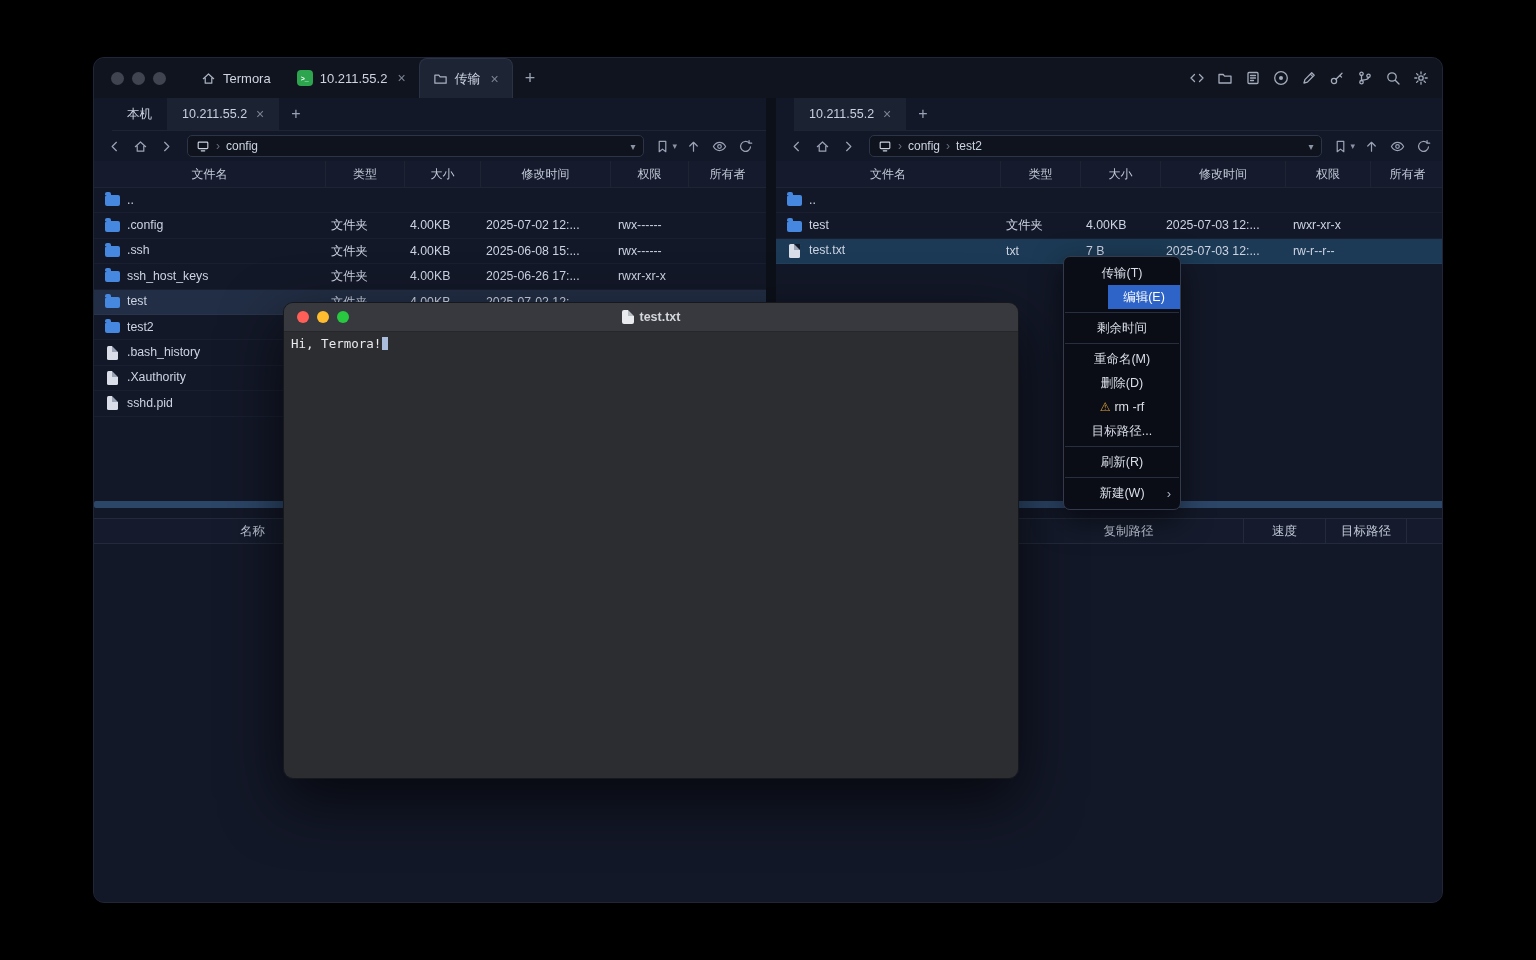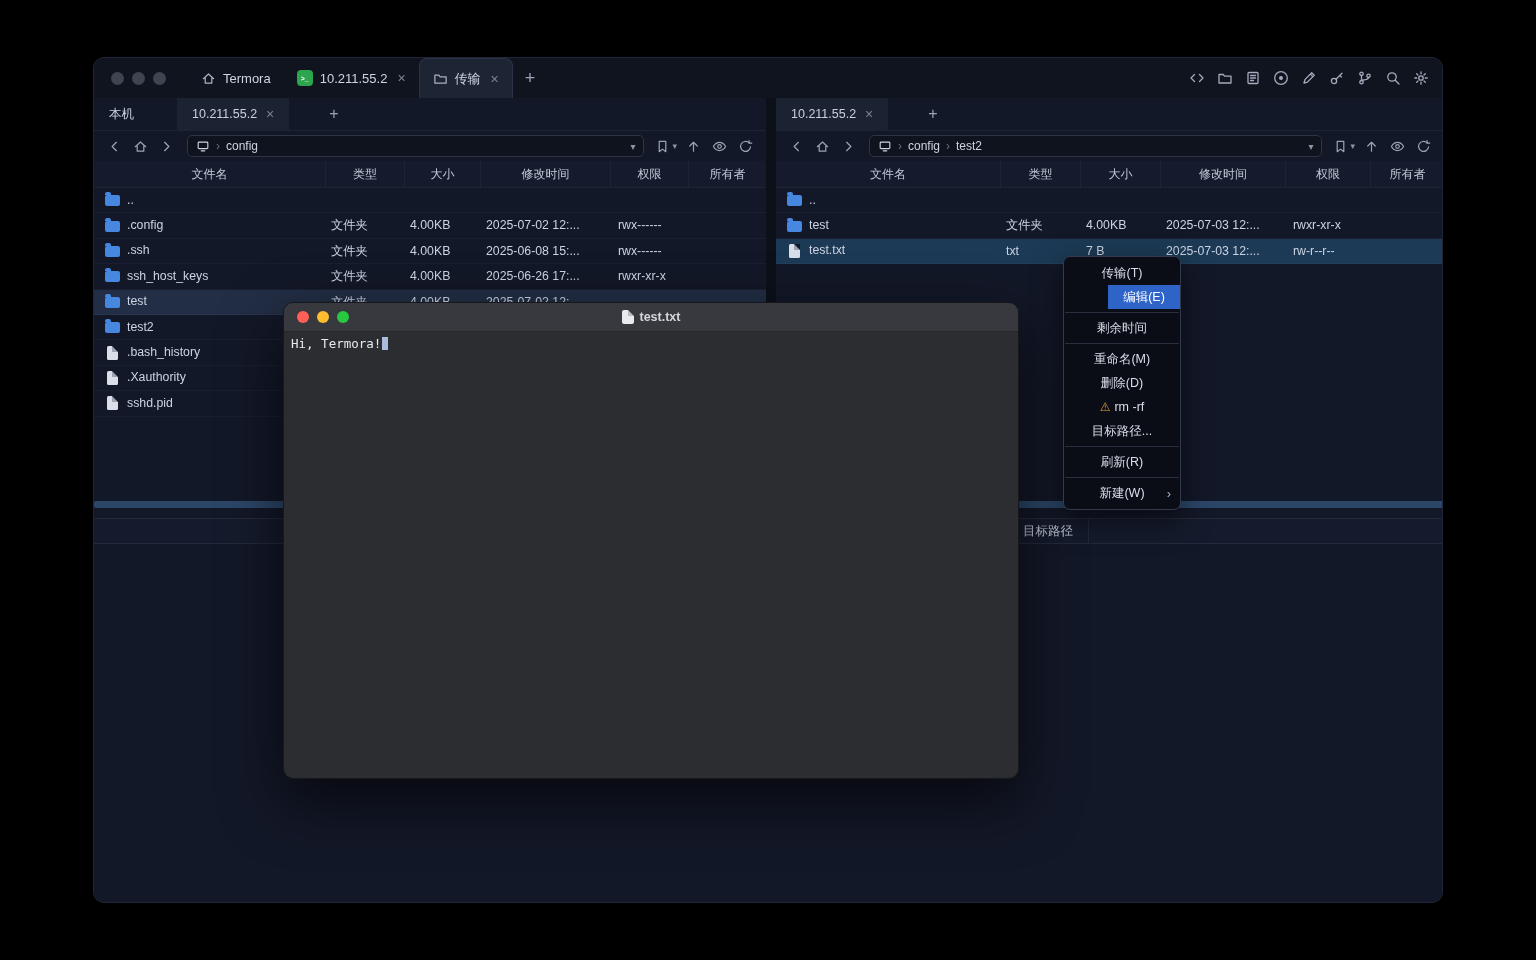--- a/index.html
+++ b/index.html
@@ -14,21 +14,21 @@
   .mtab-ic { color:#aab2c4; display:flex; }
   .term-ic { width:16px; height:16px; background:#2da44e; color:#fff; border-radius:4px; font-size:7px; font-weight:bold; display:flex; align-items:center; justify-content:center; }
   .tab-close { color:#7b8394; font-size:14px; margin-left:3px; line-height:1; }
   .mtab-add, .ptab-add { display:flex; align-items:center; padding:0 12px; color:#9aa3b5; font-size:18px; }
   .tb-icons { position:absolute; right:13px; top:0; height:40px; display:flex; align-items:center; gap:12px; color:#a3abbc; }
   .tb-ic { display:flex; }
   .pane { position:absolute; top:40px; height:403px; background:#131828; }
   .pane-left { left:0; width:672px; }
   .pane-right { left:682px; width:668px; }
   .pane-divider { position:absolute; left:672px; top:40px; width:10px; height:403px; background:#0c1019; }
-  .ptabs { position:absolute; top:0; left:0; right:0; height:33px; display:flex; align-items:stretch; border-bottom:1px solid #1e2434;gap:28px; }
+  .ptabs { position:absolute; top:0; left:18px; right:0; height:33px; display:flex; align-items:stretch; border-bottom:1px solid #1e2434; }
   .ptab { display:flex; align-items:center; padding:0 15px; gap:6px; font-size:12.5px; color:#c9d0de; }
   .ptab.active { background:#1b2232; }
   .ptab-add { font-size:16px; }
   .navbar { position:absolute; top:33px; left:0; right:0; height:30px; display:flex; align-items:center; padding:0 9px; gap:3px; color:#9aa3b5; }
   .nav-btn { width:23px; height:23px; display:flex; align-items:center; justify-content:center; border-radius:4px; flex:none; }
   .crumb { flex:1 1 auto; height:22px; margin:0 6px; border:1px solid #2c3447; border-radius:5px; background:#0f131e; display:flex; align-items:center; gap:6px; padding:0 8px; font-size:12px; color:#ccd3e1; min-width:0; }
   .crumb-sep { color:#646d80; font-size:12px; }
   .crumb-chev { margin-left:auto; color:#8b93a5; font-size:10px; }
   .bm-group { width:auto; padding:0 2px; gap:2px; }
   .bm-chev { font-size:9px; color:#8b93a5; }
@@ -443,20 +443,21 @@
           <div class="fc w-perm t-l">rw-r--r--</div>
           <div class="fc w-owner t-c"></div>
         </div>
       </div>
     </div>
 
   <div class="splitter sl"></div>
   <div class="splitter sr"></div>
 
   <div class="transfer-header">
+    <div class="th-cell th-name">名称</div>
     <div class="th-cell th-mid"></div>
     <div class="th-cell th-target">复制路径</div>
     <div class="th-cell th-speed">速度</div>
     <div class="th-cell th-eta">目标路径</div>
     <div class="th-cell th-trail"></div>
   </div>
   <div class="transfer-body"></div>
 </div>
 
 <div class="editor">

